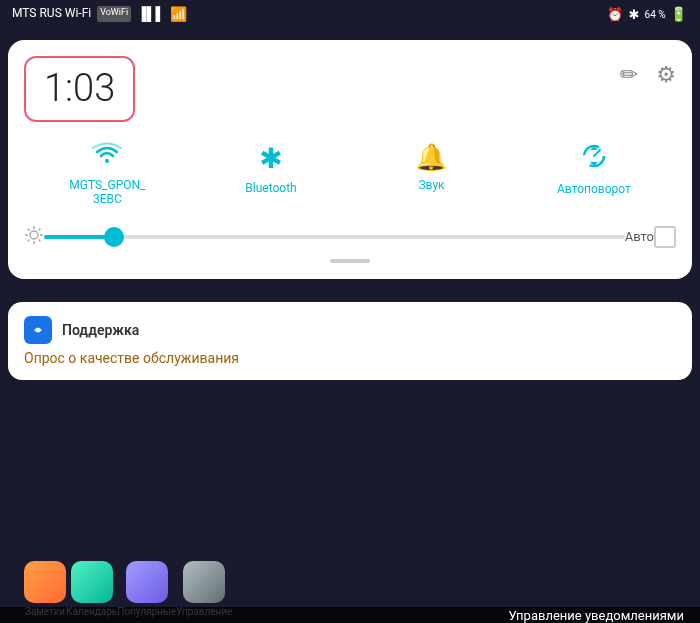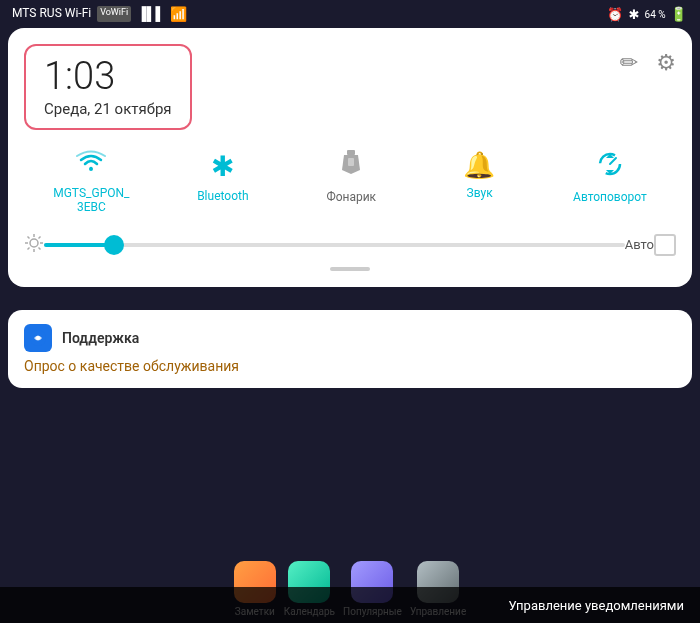--- a/index.html
+++ b/index.html
@@ -23,21 +23,21 @@
       color: white;
       font-size: 13px;
     }
     .status-left { display: flex; gap: 6px; }
     .status-right { display: flex; align-items: center; gap: 5px; }
 
     
     .notification-panel {
       background: white;
       border-radius: 16px;
-      margin: 0 8px;
+      margin: 12px 8px;
       padding: 16px;
       position: relative;
     }
 
     
     .clock-section {
       display: flex;
       justify-content: space-between;
       align-items: flex-start;
       margin-bottom: 20px;
@@ -187,38 +187,37 @@
       color: #a16207;
     }
 
     
     .management-bar {
       position: absolute;
       bottom: 0;
       left: 0;
       right: 0;
       background: rgba(0,0,0,0.75);
-      height: 36px;
+      height: 16px;
       display: flex;
       align-items: center;
       justify-content: flex-end;
       padding: 0 16px;
     }
     .management-text {
       font-size: 13px;
       color: white;
     }
 
     
     .app-row {
       display: flex;
-      justify-content: center;
+      justify-content: flex-start;
       padding: 6px 16px;
       margin: 0 8px;
-      gap: 8px;
     }
     .app-row-item {
       display: flex;
       flex-direction: column;
       align-items: center;
       gap: 3px;
     }
     .app-row-icon {
       width: 42px;
       height: 42px;
@@ -245,21 +244,20 @@
     <span style="font-size:10px;">64 %</span>
     <span style="font-size:14px;">🔋</span>
   </div>
 </div>
 
 <div class="notification-panel">
 
   <div class="clock-section">
     <div class="clock-box">
       <div class="clock-time">1:03</div>
-      <div class="clock-date">Среда, 21 октября</div>
     </div>
     <div class="clock-actions">
       <span class="pencil-icon">✏</span>
       <span class="gear-icon">⚙</span>
     </div>
   </div>
 
   <div class="quick-toggles">
 
     <div class="toggle-item">
@@ -274,30 +272,20 @@
       </span>
       <span class="toggle-label active" style="white-space:pre-line;">MGTS_GPON_
 3EBC</span>
     </div>
 
     <div class="toggle-item">
       <span class="toggle-icon active" style="font-size:28px;color:#00bcd4;">✱</span>
       <span class="toggle-label active">Bluetooth</span>
     </div>
 
-    <div class="toggle-item">
-      <span class="toggle-icon inactive">
-        <svg width="22" height="28" viewBox="0 0 22 28" fill="none">
-          <rect x="7" y="0" width="8" height="5" rx="1" fill="#aaa"></rect>
-          <path d="M4 5 L2 20 L11 24 L20 20 L18 5 Z" fill="#aaa"></path>
-          <rect x="8" y="8" width="6" height="8" rx="1" fill="#ccc"></rect>
-        </svg>
-      </span>
-      <span class="toggle-label inactive">Фонарик</span>
-    </div>
 
     <div class="toggle-item">
       <span class="toggle-icon active" style="font-size:26px;color:#00bcd4;">🔔</span>
       <span class="toggle-label active">Звук</span>
     </div>
 
     <div class="toggle-item">
       <span class="toggle-icon active">
         <svg width="28" height="28" viewBox="0 0 28 28" fill="none">
           <circle cx="14" cy="14" r="10" stroke="#00bcd4" stroke-width="2.5" fill="none" stroke-dasharray="20 12"></circle>

